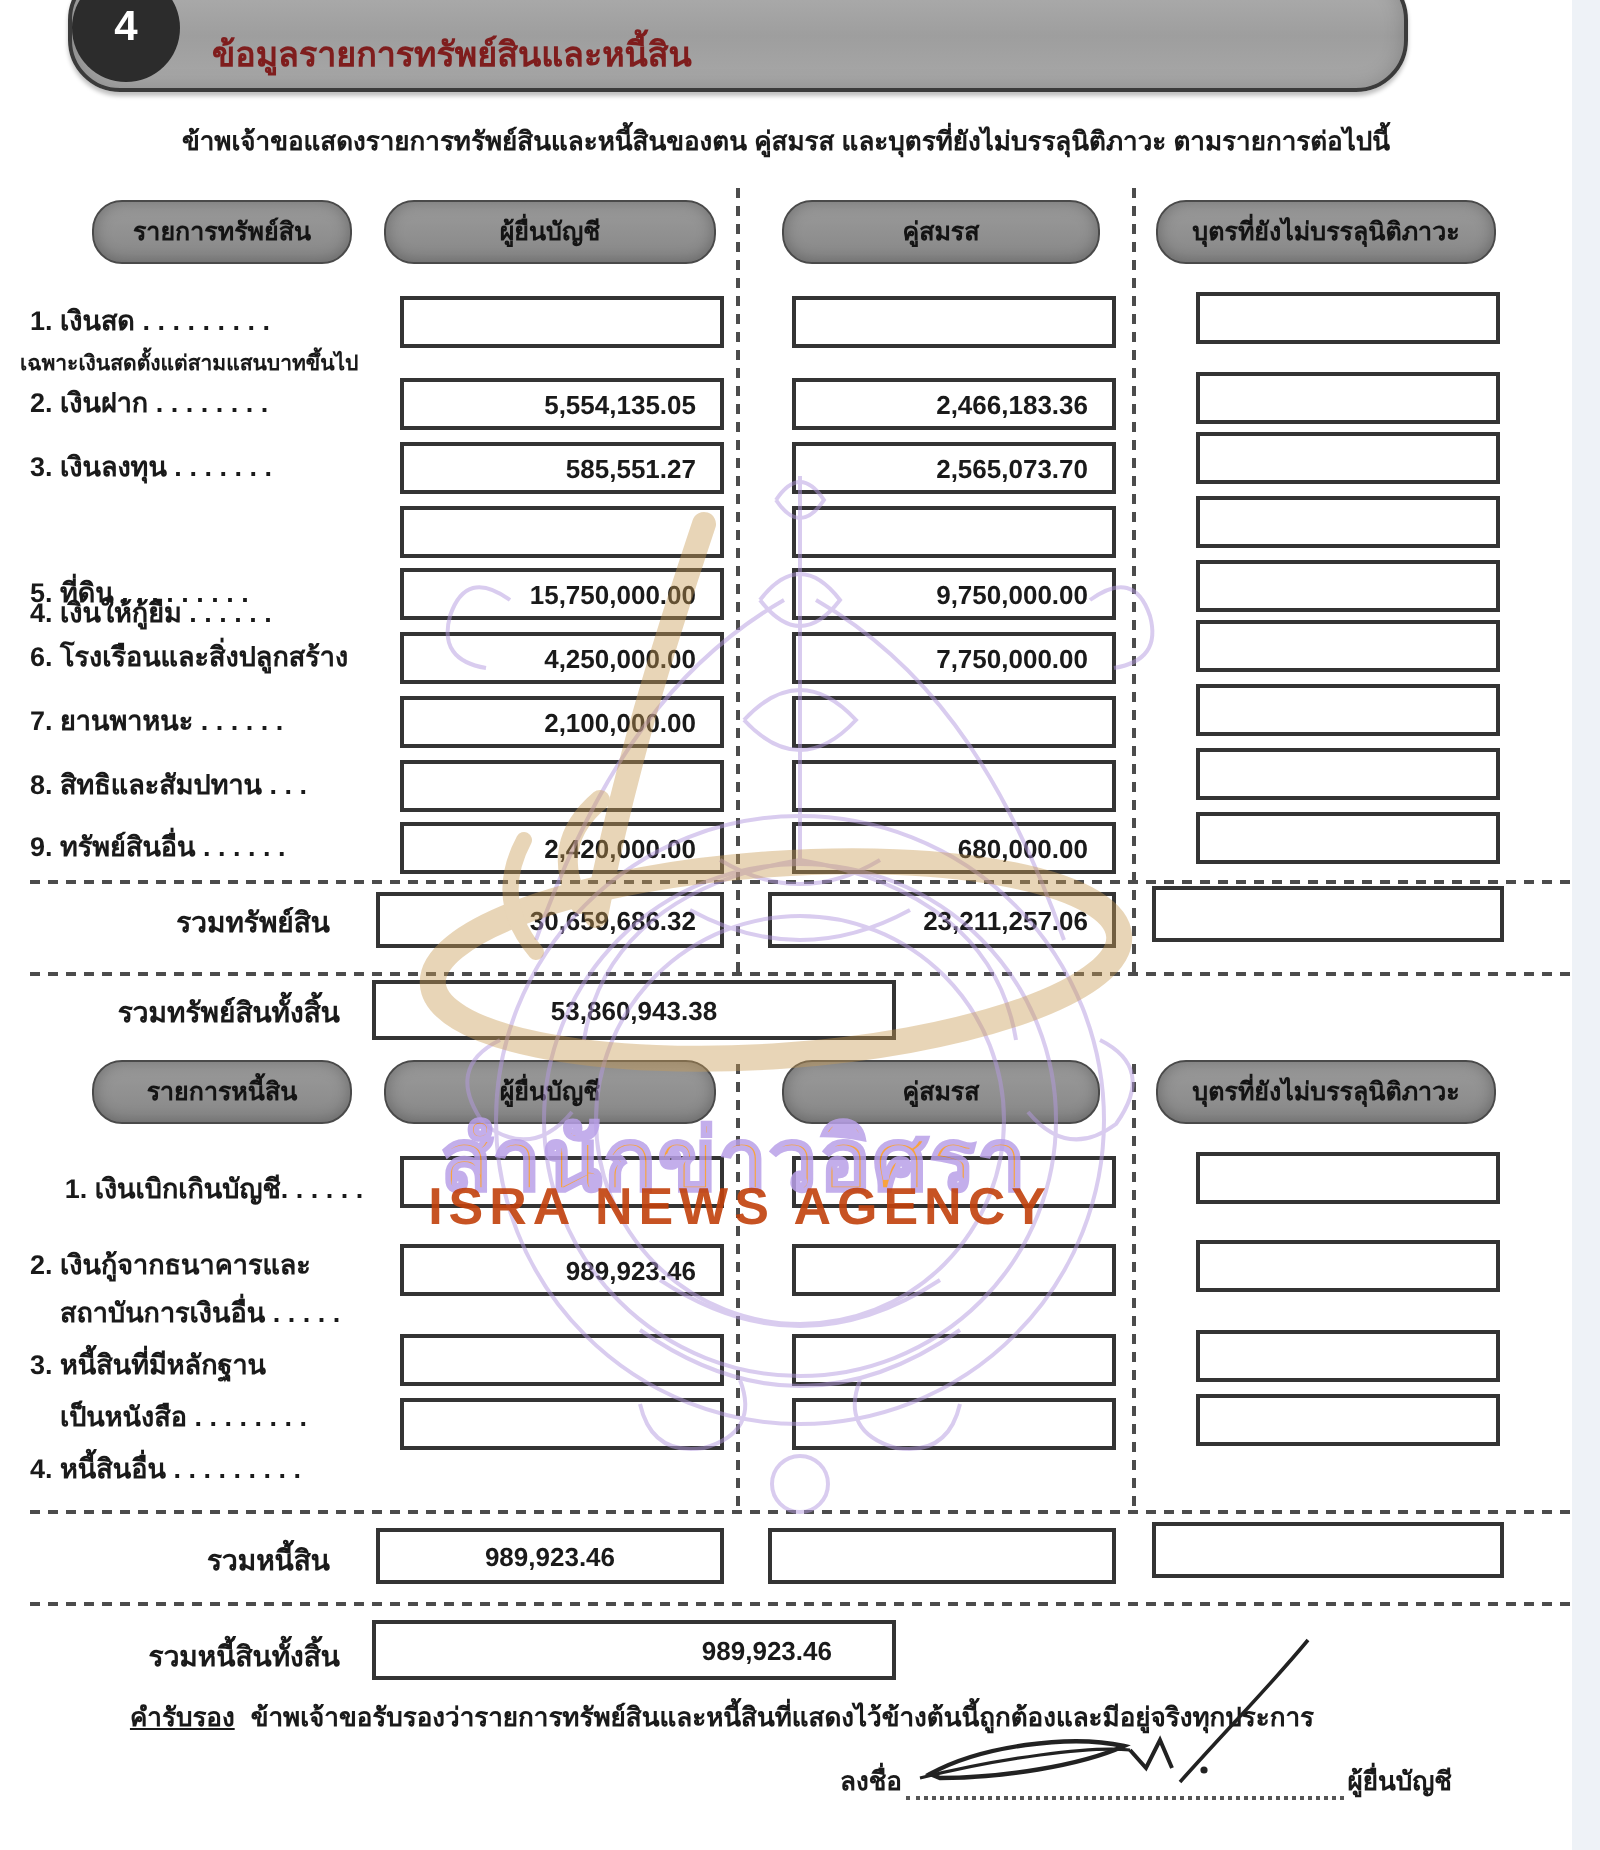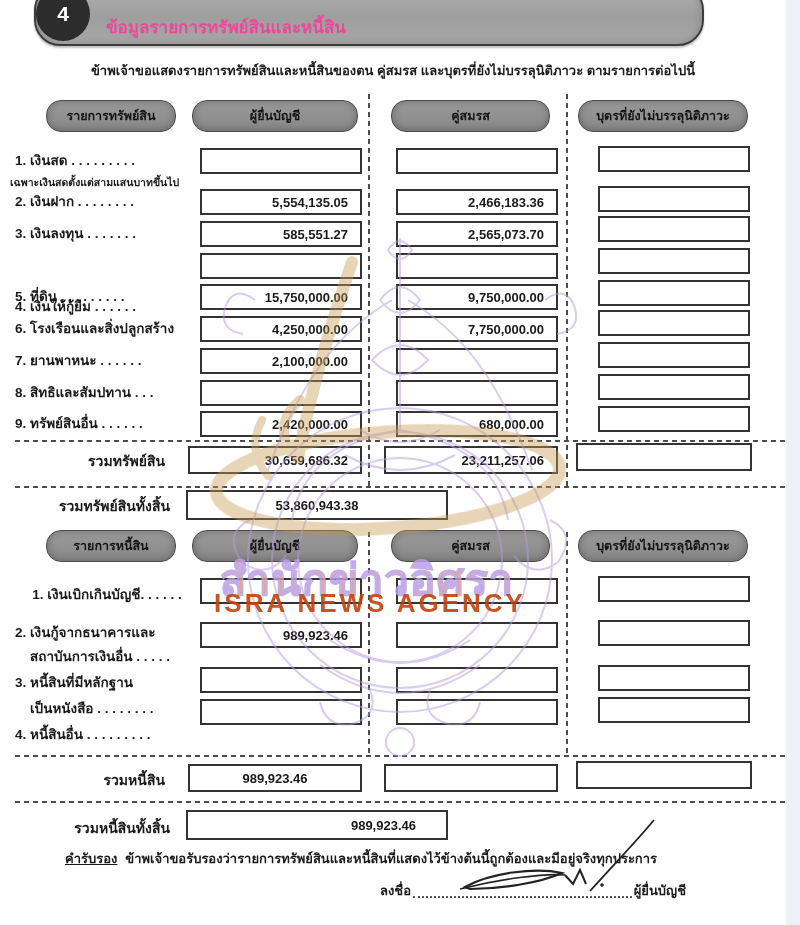--- a/index.html
+++ b/index.html
@@ -18,21 +18,21 @@
     background:linear-gradient(#b0b0b0,#9e9e9e 55%,#a8a8a8);
     border:2px solid #3b3b3b;border-radius:26px;
     box-shadow:inset 0 0 10px rgba(0,0,0,.18), 0 2px 2px rgba(0,0,0,.25);
     z-index:6;
   }
   .num-badge{
     left:36px;top:-13px;width:54px;height:54px;border-radius:50%;
     background:#2c2c2c;color:#fff;font-size:21px;font-weight:bold;
     display:flex;align-items:center;justify-content:center;z-index:7;
   }
-  .section-title{left:106px;top:13px;font-size:17px;font-weight:bold;color:#ec4899;z-index:8;white-space:nowrap;}
+  .section-title{left:106px;top:13px;font-size:17px;font-weight:bold;color:#7f1d1d;z-index:8;white-space:nowrap;}
   .intro{left:0;top:60px;width:786px;text-align:center;font-size:13px;font-weight:bold;white-space:nowrap;}
   
   .pill{
     height:30px;border-radius:15px;border:1px solid #4a4a4a;
     background:linear-gradient(#9b9b9b,#878787);
     box-shadow:inset 0 0 8px rgba(0,0,0,.28);
     color:#141414;font-size:12.5px;font-weight:bold;
     display:flex;align-items:center;justify-content:center;white-space:nowrap;
     z-index:9;
   }
@@ -54,21 +54,21 @@
   .t2{left:384px;width:174px;height:28px;}
   .t3{left:576px;width:176px;height:28px;}
   .grand{left:186px;width:262px;height:30px;}
   .row-label{left:15px;width:184px;font-size:13.5px;font-weight:bold;line-height:26px;white-space:nowrap;z-index:11;}
   .row-label.indent{left:30px;}
   .row-note{left:10px;width:190px;font-size:10.5px;font-weight:bold;line-height:13px;white-space:nowrap;z-index:11;}
   .total-label{left:15px;width:150px;text-align:right;font-size:14px;font-weight:bold;line-height:28px;white-space:nowrap;z-index:11;}
   
   .cert-line{left:0;top:848px;width:722px;text-align:center;font-size:13px;font-weight:bold;white-space:nowrap;z-index:11;}
   .cert-head{text-decoration:underline;margin-right:8px;}
-  .sign-row{left:380px;top:880px;width:306px;display:flex;align-items:flex-start;font-size:13px;font-weight:bold;z-index:11;}
+  .sign-row{left:420px;top:880px;width:306px;display:flex;align-items:center;font-size:13px;font-weight:bold;z-index:11;}
   .sign-dots{flex:1;border-bottom:2px dotted #555;height:16px;margin:0 2px;}
   
   .wm{z-index:30;pointer-events:none;}
   .wm-th{
     left:202px;top:546px;width:330px;text-align:center;
     font-size:43px;font-weight:bold;color:#f7941d;
     -webkit-text-stroke:1.4px #b9a0e8;opacity:.85;letter-spacing:1px;white-space:nowrap;
   }
   .wm-en{
     left:205px;top:588px;width:330px;text-align:center;

